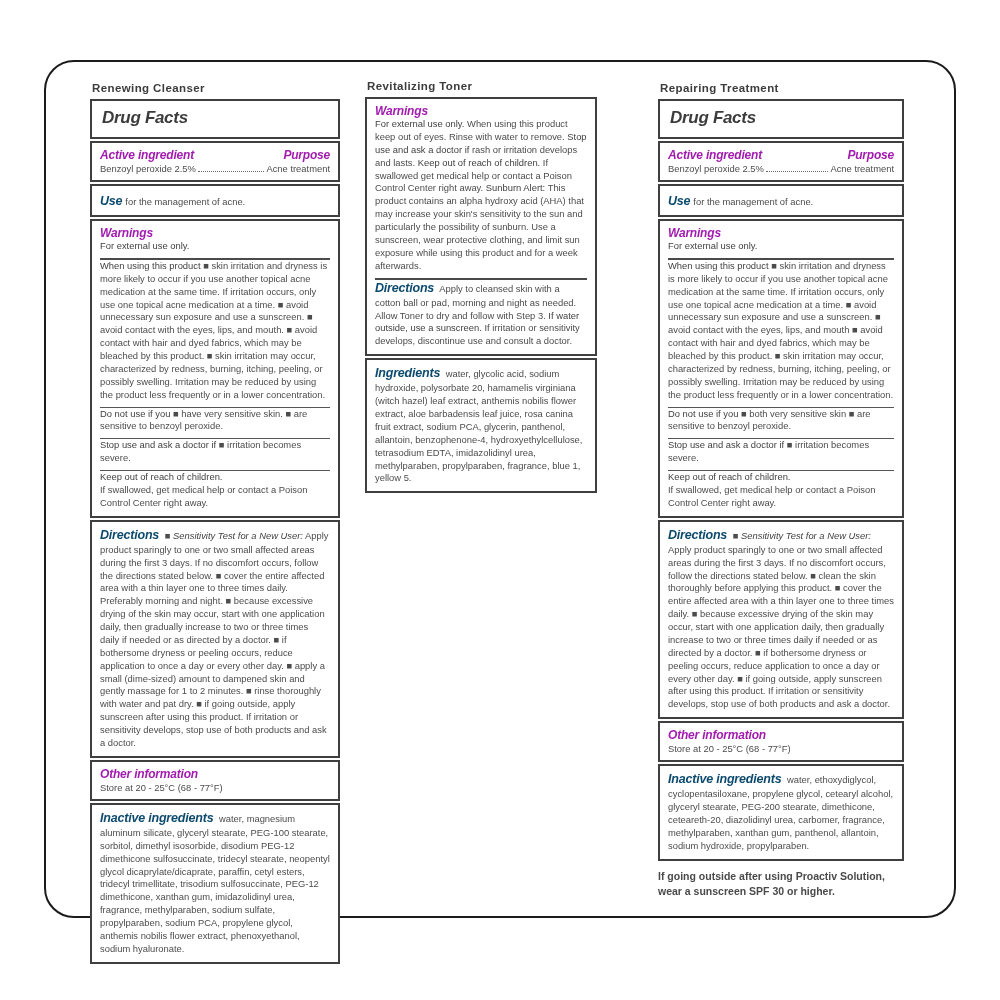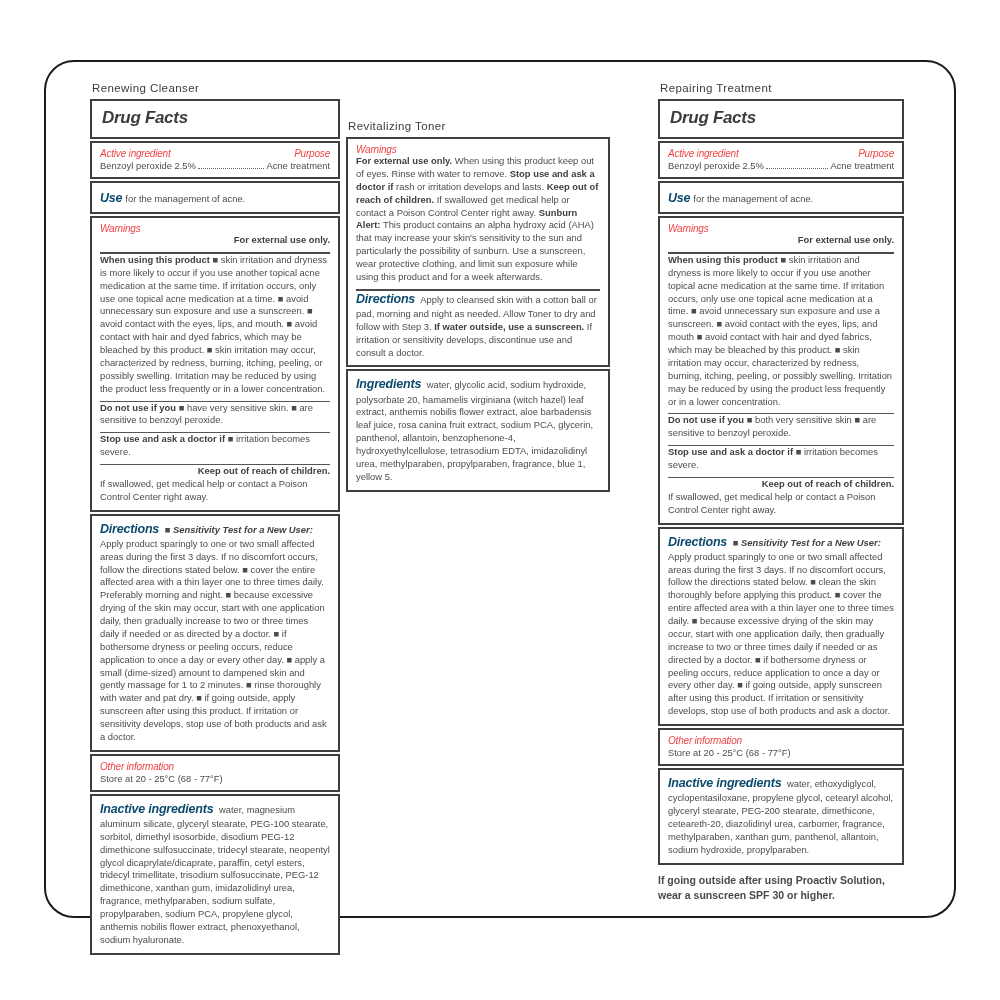--- a/index.html
+++ b/index.html
@@ -7,30 +7,30 @@
     width:1000px;height:1000px;background:#ffffff;position:relative;
     font-family:"Liberation Sans",sans-serif;color:#4c4c4c;
     -webkit-font-smoothing:antialiased;
   }
   .sheet{
     position:absolute;left:44px;top:60px;width:908px;height:854px;
     border:2px solid #1b1b1b;border-radius:30px;background:#ffffff;
   }
   .col{position:absolute;}
   .col-title{
-    font-size:11.5px;font-weight:400;color:#3c3c3c;letter-spacing:.4px;
+    font-size:11.5px;font-weight:700;color:#3c3c3c;letter-spacing:.4px;
     margin:0 0 5px 2px;
   }
   .dfbox{display:flex;flex-direction:column;gap:2px;}
   .sec{border:2.5px solid #3f3f3f;padding:5px 8px 6px 8px;background:#fff;}
   .df-title{font-style:italic;font-weight:700;font-size:17px;color:#3c3c3c;letter-spacing:-.3px;padding:2px 0 3px 2px;}
-  .h1{font-style:italic;font-weight:400;font-size:10px;color:#ef4444;letter-spacing:-.2px;}
+  .h1{font-style:italic;font-weight:700;font-size:12px;color:#a21caf;letter-spacing:-.2px;}
   .h-inline{font-style:italic;font-weight:700;font-size:12.5px;color:#0c4a6e;letter-spacing:-.2px;margin-right:3px;}
   .body{font-size:9.4px;line-height:1.37;color:#4c4c4c;}
-  .b{font-weight:700;color:#3f3f3f;text-align:right;}
+  .b{font-weight:400;color:#3f3f3f;}
   .i{font-style:italic;}
   .ai-head{display:flex;justify-content:space-between;align-items:center;}
   .ai-row{display:flex;align-items:baseline;font-size:9.4px;margin-top:1px;}
   .leader{flex:1;border-bottom:1.3px dotted #6a6a6a;margin:0 2px 2px 2px;min-width:20px;}
   .sub{border-top:1.5px solid #555;margin-top:5px;}
   .sub.first{border-top:2.5px solid #4a4a4a;}
   .block-label{display:block;}
   .use-row .body{vertical-align:baseline;}
   .other-text{font-size:9.4px;margin-top:1px;}
   .footnote{
@@ -87,21 +87,21 @@
         <div class="other-text">Store at 20 - 25°C (68 - 77°F)</div>
       </div>
 
       <div class="sec body">
         <span class="h-inline">Inactive ingredients</span><span> water, magnesium aluminum silicate, glyceryl stearate, PEG-100 stearate, sorbitol, dimethyl isosorbide, disodium PEG-12 dimethicone sulfosuccinate, tridecyl stearate, neopentyl glycol dicaprylate/dicaprate, paraffin, cetyl esters, tridecyl trimellitate, trisodium sulfosuccinate, PEG-12 dimethicone, xanthan gum, imidazolidinyl urea, fragrance, methylparaben, sodium sulfate, propylparaben, sodium PCA, propylene glycol, anthemis nobilis flower extract, phenoxyethanol, sodium hyaluronate.</span>
       </div>
 
     </div>
   </div>
 
-  <div class="col" style="left:300px;top:18px;width:264px;margin-top:40px;">
+  <div class="col" style="left:319px;top:18px;width:232px;">
     <div class="col-title">Revitalizing Toner</div>
     <div class="dfbox">
 
       <div class="sec">
         <div class="h1">Warnings</div>
         <div class="body"><span class="b">For external use only.</span><span> When using this product keep out of eyes. Rinse with water to remove. </span><span class="b">Stop use and ask a doctor if</span><span> rash or irritation develops and lasts. </span><span class="b">Keep out of reach of children.</span><span> If swallowed get medical help or contact a Poison Control Center right away. </span><span class="b">Sunburn Alert:</span><span> This product contains an alpha hydroxy acid (AHA) that may increase your skin's sensitivity to the sun and particularly the possibility of sunburn. Use a sunscreen, wear protective clothing, and limit sun exposure while using this product and for a week afterwards.</span></div>
         <div class="sub first body">
           <span class="h-inline">Directions</span><span><span> Apply to cleansed skin with a cotton ball or pad, morning and night as needed. Allow Toner to dry and follow with Step 3. </span><span class="b">If water outside, use a sunscreen.</span><span> If irritation or sensitivity develops, discontinue use and consult a doctor.</span></span>
         </div>
       </div>

